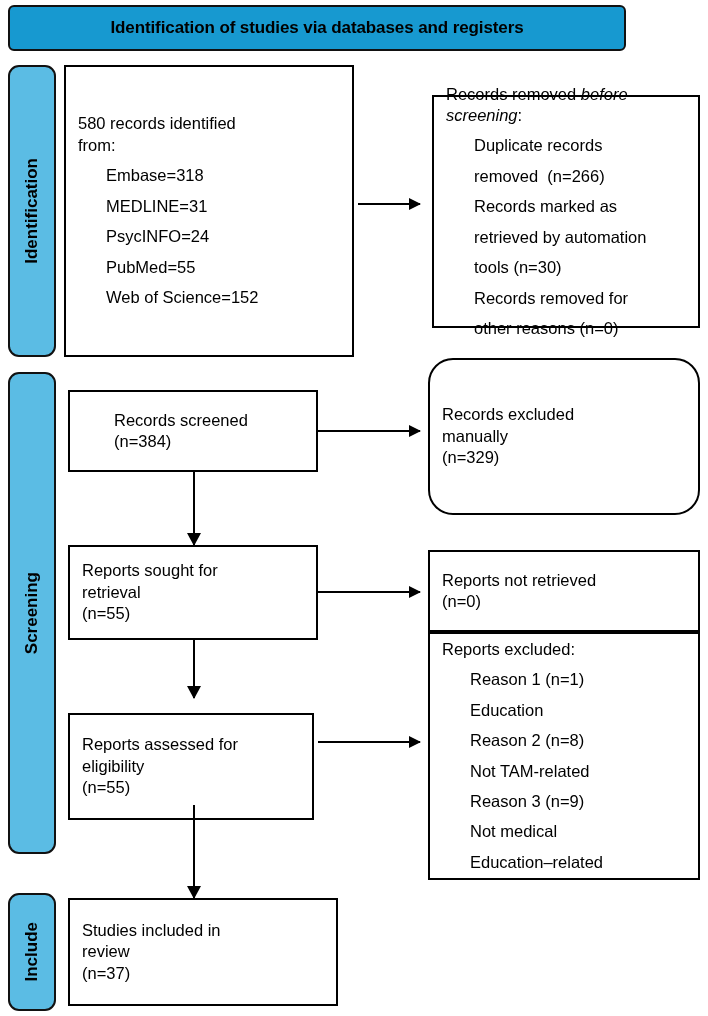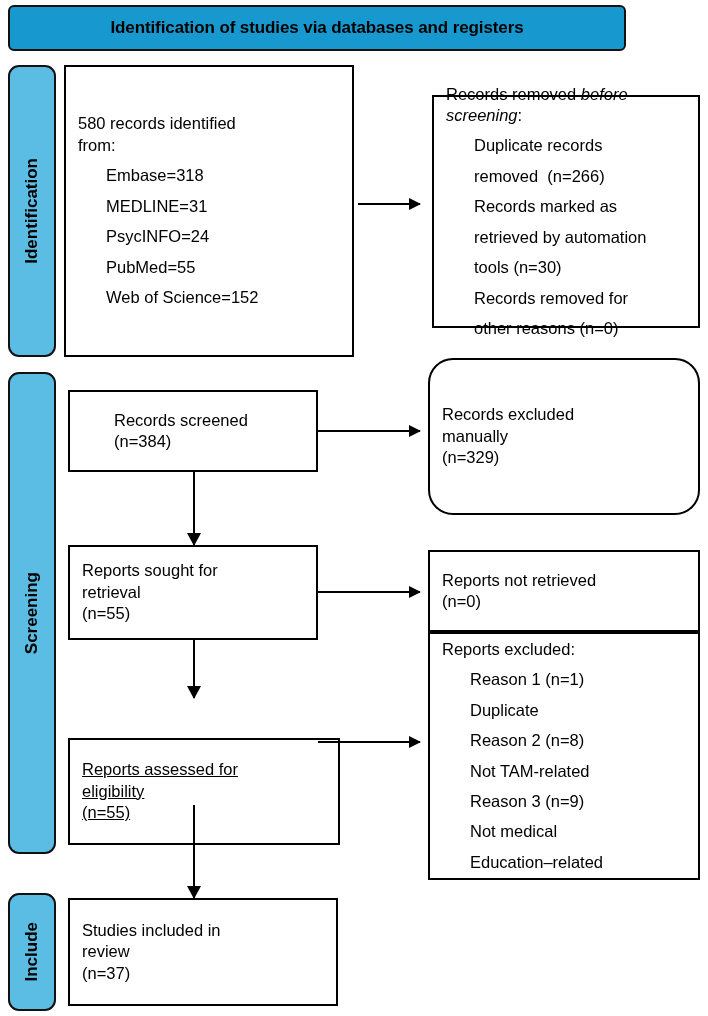--- a/index.html
+++ b/index.html
@@ -203,35 +203,35 @@
 
   <div class="box" style="left:428px; top:550px; width:272px; height:82px;">
     <div class="box-inner">
       <div class="line">Reports not retrieved</div>
       <div class="line">(n=0)</div>
     </div>
   </div>
 
   <div class="varrow" style="left:193px; top:640px; height:58px;"></div>
 
-  <div class="box" style="left:68px; top:738px; width:272px; height:107px;text-decoration:underline;">
+  <div class="box" style="left:68px; top:713px; width:246px; height:107px;">
     <div class="box-inner">
       <div class="line">Reports assessed for</div>
       <div class="line">eligibility</div>
       <div class="line">(n=55)</div>
     </div>
   </div>
 
   <div class="harrow" style="left:318px; top:741px; width:102px;"></div>
 
   <div class="box" style="left:428px; top:632px; width:272px; height:248px;">
     <div class="box-inner">
       <div class="line">Reports excluded:</div>
       <div class="line indent">Reason 1 (n=1)</div>
-      <div class="line indent">Duplicate</div>
+      <div class="line indent">Education</div>
       <div class="line indent">Reason 2 (n=8)</div>
       <div class="line indent">Not TAM-related</div>
       <div class="line indent">Reason 3 (n=9)</div>
       <div class="line indent">Not medical</div>
       <div class="line indent">Education–related</div>
     </div>
   </div>
 
   <div class="varrow" style="left:193px; top:805px; height:93px;"></div>
 

